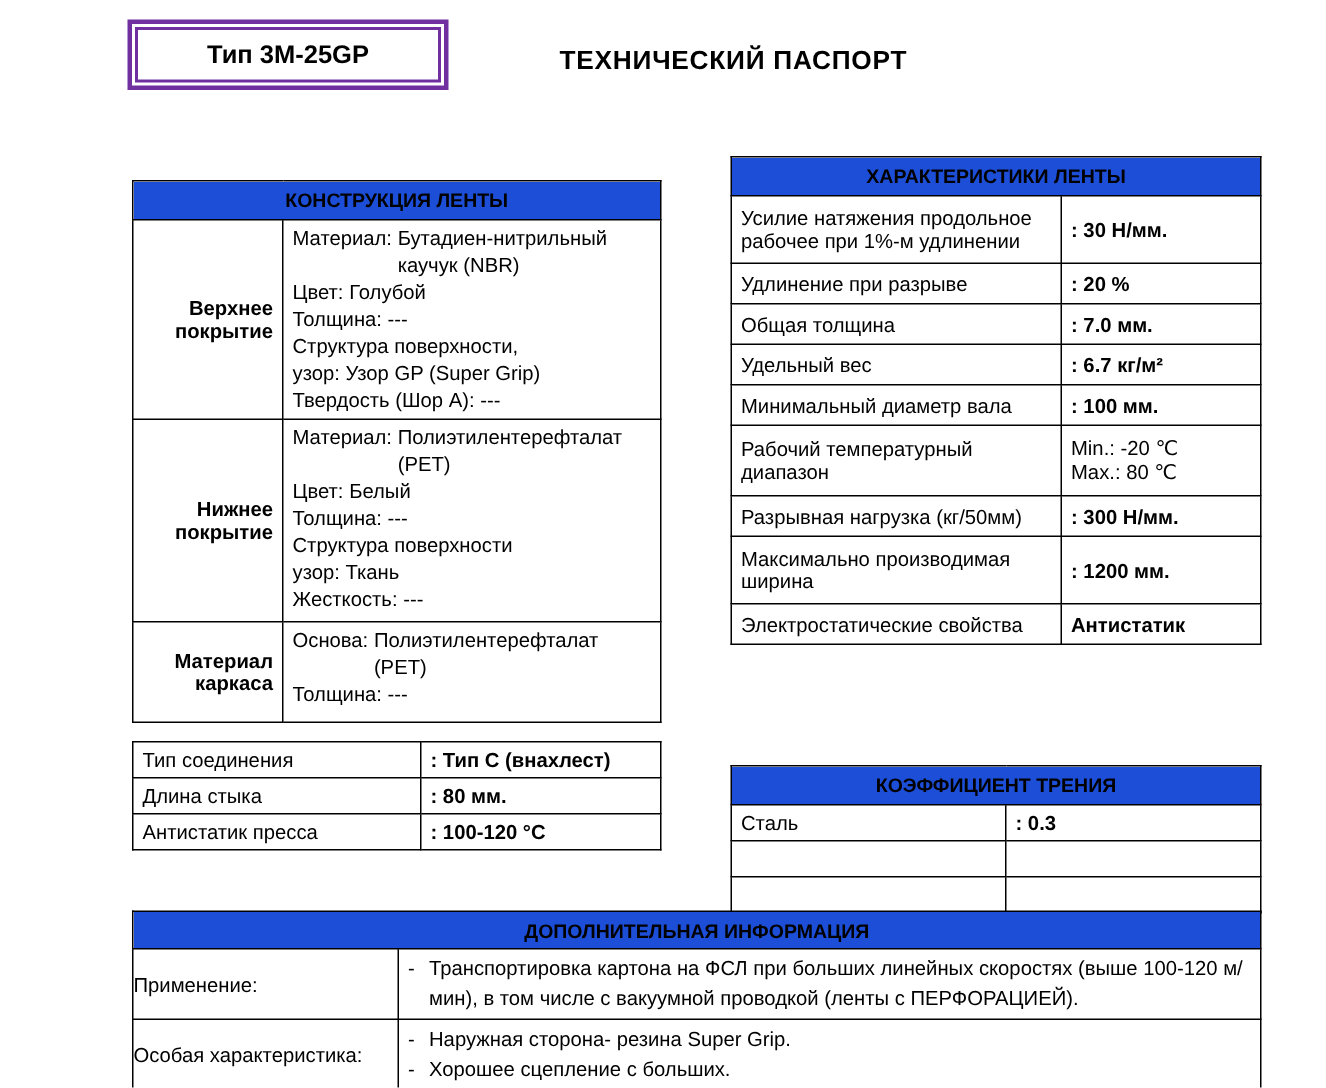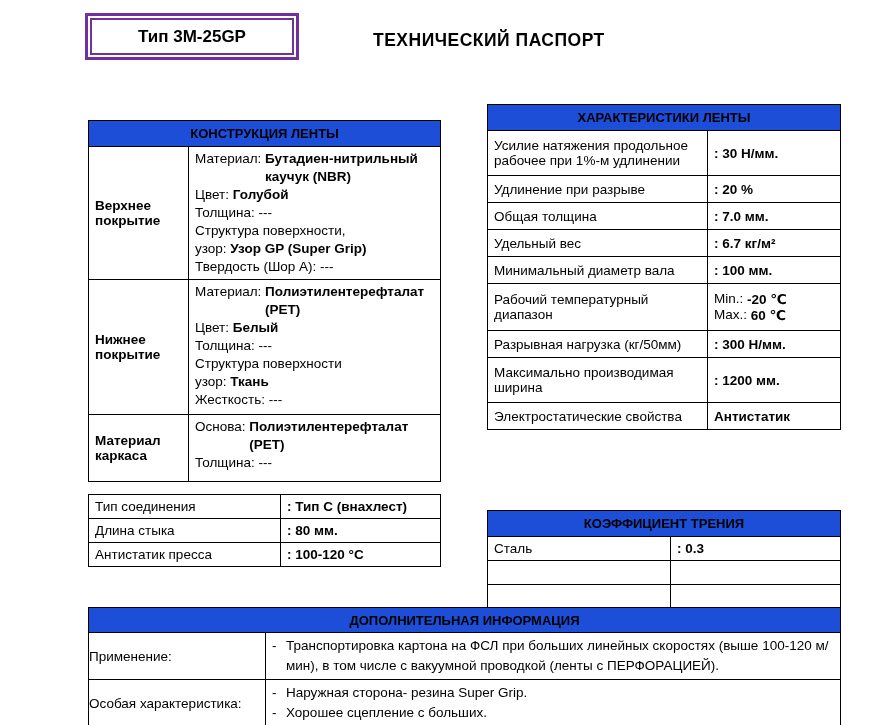--- a/index.html
+++ b/index.html
@@ -6,25 +6,25 @@
   body{
     width:884px;height:725px;position:relative;overflow:hidden;
     background:#ffffff;color:#000;
     font-family:"Liberation Sans","DejaVu Sans",sans-serif;
     font-size:13.5px;
   }
   .abs{position:absolute}
   table{border-collapse:collapse;table-layout:fixed}
   td{border:1px solid #000;vertical-align:middle;padding:1px 6px;overflow:hidden}
   .hdr{background:#1d4ed8;text-align:center;font-weight:700;padding:2px 4px;font-size:13px}
-  .namecell{text-align:left;font-weight:700}
+  .namecell{text-align:right;font-weight:700}
   .lines{vertical-align:top;padding:3px 4px 3px 6px;line-height:18px}
   .line{display:flex;align-items:flex-start}
   .lbl{white-space:pre}
-  .val{font-weight:700;flex:1 1 auto;min-width:0}
+  .val{font-weight:400;flex:1 1 auto;min-width:0}
   .boldval{font-weight:700}
   .h21{height:21px}.h24{height:24px}.h42{height:42px}.h44{height:44px}
   .h128{height:128px}.h132{height:132px}.h64{height:64px}
 
   
   .type-box{
     left:85px;top:13px;width:214px;height:47px;
     border:3px solid #7030a0;padding:2px;box-sizing:border-box;background:#fff;
   }
   .type-box-inner{
@@ -169,21 +169,21 @@
     </tr>
     <tr>
       <td class="h44">Рабочий температурный диапазон</td>
       <td>
         <div class="line">
               <span class="lbl">Min.: </span>
               <span class="val">-20 ℃</span>
             </div>
         <div class="line">
               <span class="lbl">Max.: </span>
-              <span class="val">60 ℃</span>
+              <span class="val">80 ℃</span>
             </div>
       </td>
     </tr>
     <tr>
       <td class="h24">Разрывная нагрузка (кг/50мм)</td>
       <td class="boldval">: 300 Н/мм.</td>
     </tr>
     <tr>
       <td class="h42">Максимально производимая ширина</td>
       <td class="boldval">: 1200 мм.</td>

